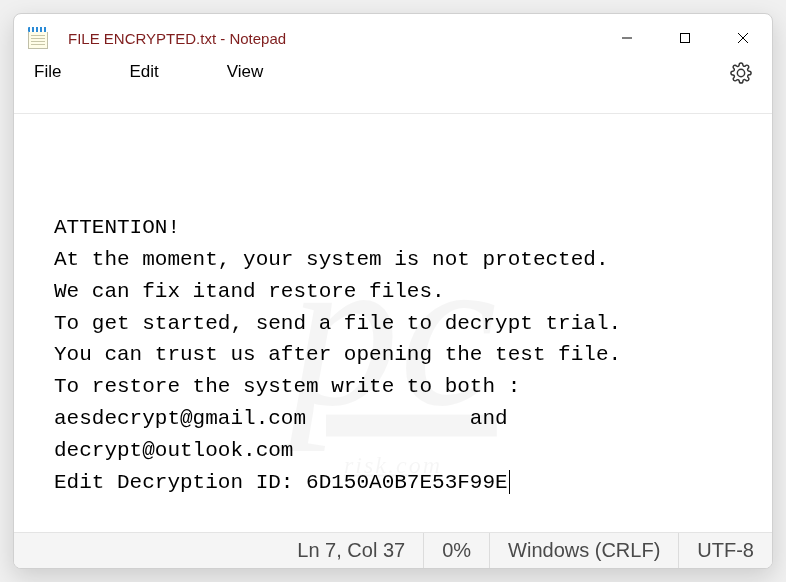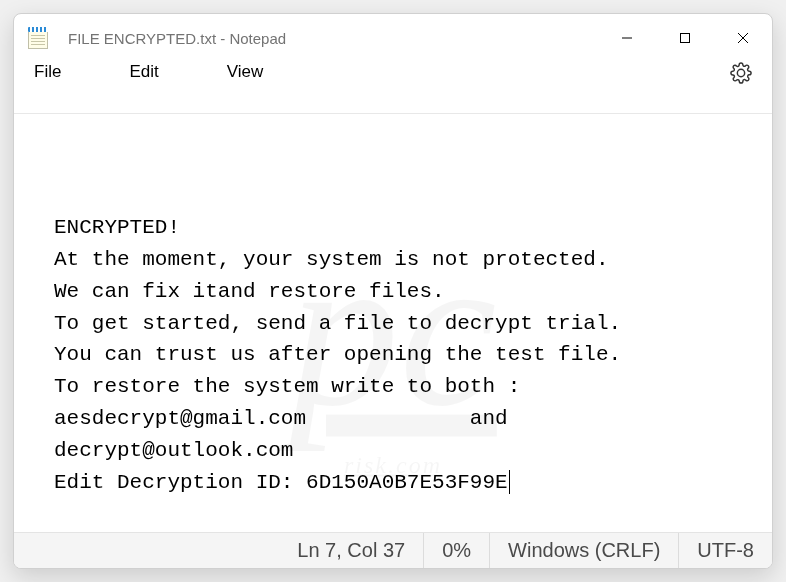--- a/index.html
+++ b/index.html
@@ -50,21 +50,21 @@
       flex-direction: column;
       justify-content: space-evenly;
       padding: 1px 2px;
     }
     .app-icon .line {
       height: 1px;
       background: #c8c6a8;
     }
     .title {
       font-size: 15px;
-      color: #737373;
+      color: #7f1d1d;
       flex: 1;
       padding-left: 4px;
     }
     .win-controls {
       display: flex;
       height: 100%;
     }
     .win-btn {
       width: 58px;
       display: flex;
@@ -196,21 +196,21 @@
     <div class="settings-icon">
       <svg viewBox="0 0 24 24">
         <path fill="none" stroke="#333" stroke-width="1.6" d="M12 8a4 4 0 1 0 0 8 4 4 0 0 0 0-8z"></path>
         <path fill="none" stroke="#333" stroke-width="1.6" d="M19.4 15a1.7 1.7 0 0 0 .3 1.8l.1.1a2 2 0 1 1-2.8 2.8l-.1-.1a1.7 1.7 0 0 0-1.8-.3 1.7 1.7 0 0 0-1 1.5V21a2 2 0 1 1-4 0v-.1a1.7 1.7 0 0 0-1.1-1.5 1.7 1.7 0 0 0-1.8.3l-.1.1a2 2 0 1 1-2.8-2.8l.1-.1a1.7 1.7 0 0 0 .3-1.8 1.7 1.7 0 0 0-1.5-1H3a2 2 0 1 1 0-4h.1a1.7 1.7 0 0 0 1.5-1.1 1.7 1.7 0 0 0-.3-1.8l-.1-.1a2 2 0 1 1 2.8-2.8l.1.1a1.7 1.7 0 0 0 1.8.3H9a1.7 1.7 0 0 0 1-1.5V3a2 2 0 1 1 4 0v.1a1.7 1.7 0 0 0 1 1.5 1.7 1.7 0 0 0 1.8-.3l.1-.1a2 2 0 1 1 2.8 2.8l-.1.1a1.7 1.7 0 0 0-.3 1.8V9a1.7 1.7 0 0 0 1.5 1H21a2 2 0 1 1 0 4h-.1a1.7 1.7 0 0 0-1.5 1z"></path>
       </svg>
     </div>
   </div>
 
   <div class="content">
     <div class="watermark">pc<span class="small">risk.com</span></div>
-<span>ENCRYPTED!</span>
+<span>ATTENTION!</span>
 <span>At the moment, your system is not protected.</span>
 <span>We can fix itand restore files.</span>
 <span>To get started, send a file to decrypt trial.</span>
 <span>You can trust us after opening the test file.</span>
 <span>To restore the system write to both :</span>
 <span>aesdecrypt@gmail.com             and</span>
 <span>decrypt@outlook.com</span>
 <span>Edit Decryption ID: 6D150A0B7E53F99E</span><span class="caret"></span>
   </div>
 

